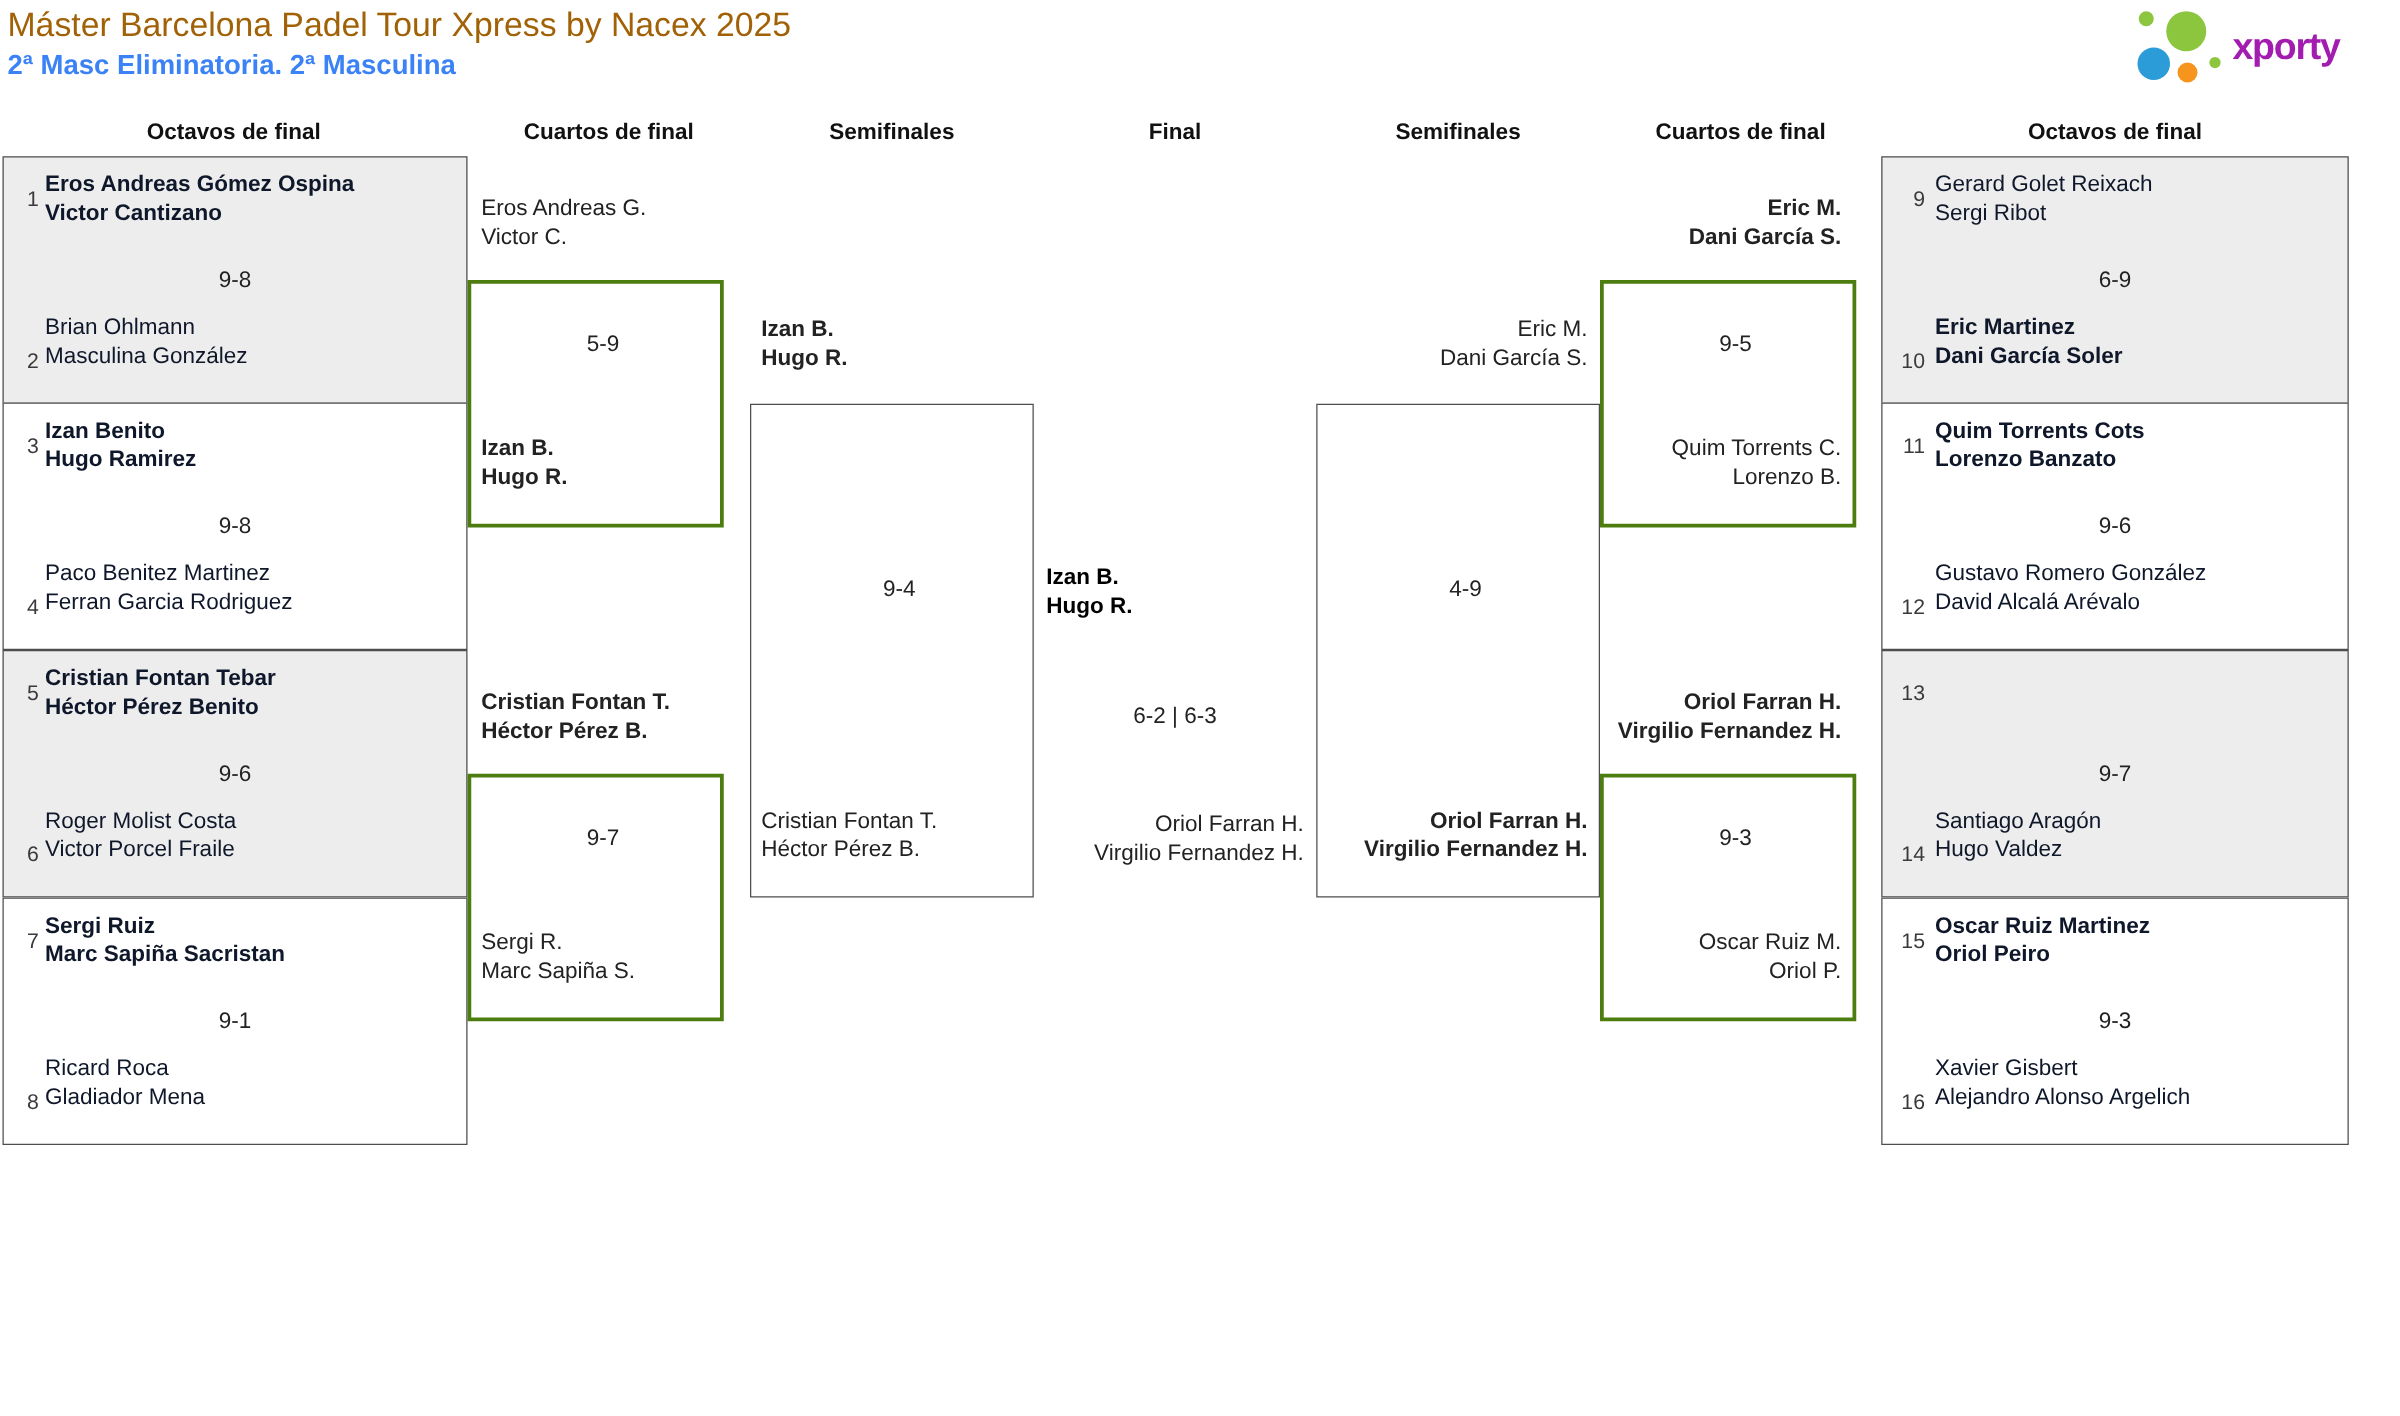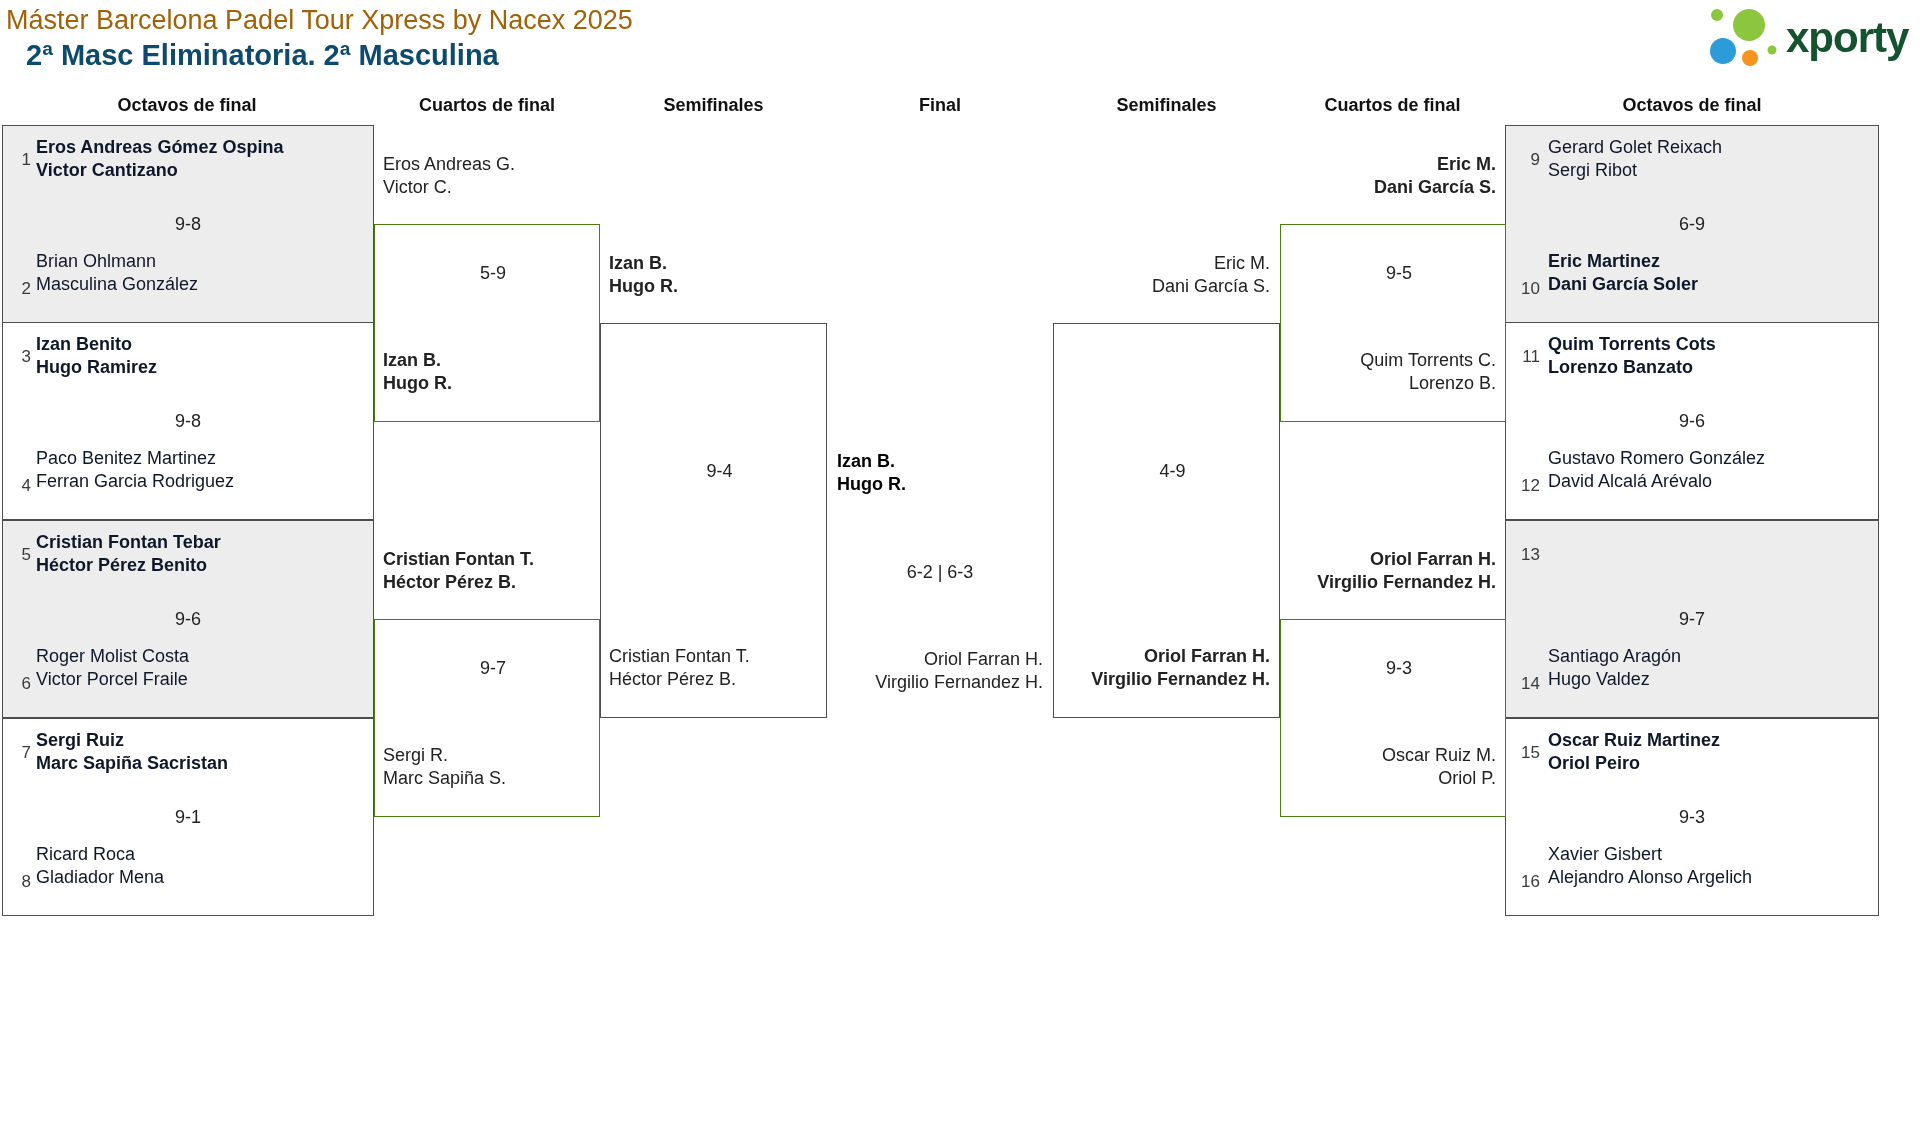--- a/index.html
+++ b/index.html
@@ -1,24 +1,24 @@
 <!DOCTYPE html>
 <html><head>
 <meta charset="utf-8">
 <style>
   * { margin: 0; padding: 0; box-sizing: border-box; }
   html, body { background: #ffffff; }
   body { font-family: "Liberation Sans", sans-serif; color: #1a1a1a; }
   .canvas { position: relative; width: 1920px; height: 1133px; background: #fff; overflow: hidden; }
 
   .title    { position: absolute; left: 6px; top: 5px;  font-size: 27px; font-weight: 400; color: #a16207; }
-  .subtitle { position: absolute; left: 6px; top: 39px; font-size: 29px; font-weight: 700; color: #0c4a6e; margin-left: 20px; }
+  .subtitle { position: absolute; left: 6px; top: 39px; font-size: 22px; font-weight: 700; color: #3b82f6; }
 
   .logo { position: absolute; left: 1702px; top: 2px; display: flex; align-items: center; gap: 4px; }
-  .logo-text { font-size: 42px; font-weight: 800; color: #14532d; letter-spacing: -1px; }
+  .logo-text { font-size: 30px; font-weight: 800; color: #a21caf; letter-spacing: -1px; }
 
   .colhead { position: absolute; top: 95px; height: 22px; text-align: center;
              font-size: 18px; font-weight: 700; color: #111; }
 
   
   .m16 { position: absolute; width: 372px; height: 198px; border: 1px solid #4d4d4d; background: #fff; }
   .m16.left  { left: 2px; }
   .m16.right { left: 1505px; width: 374px; }
   .m16.shade { background: #ededed; }
   .m16 .seed { position: absolute; left: 4px; width: 24px; text-align: right;
@@ -29,21 +29,21 @@
   .m16 .team { position: absolute; left: 33px; right: 6px; font-size: 18px; line-height: 23px; color: #0f172a; }
   .m16.right .team { left: 42px; }
   .m16 .team.tt { top: 10px; }
   .m16 .team.tb { bottom: 26px; }
   .m16 .score { position: absolute; left: 0; width: 100%; top: 50%; transform: translateY(-50%);
                 text-align: center; font-size: 18px; color: #222; }
 
   .win { font-weight: 700; color: #000; }
 
   
-  .qf { position: absolute; width: 226px; height: 198px; border: 1px solid #4d7c0f; background: transparent; }
+  .qf { position: absolute; width: 205px; height: 198px; border: 3px solid #4d7c0f; background: transparent; }
   .sf { position: absolute; width: 227px; height: 395px; border: 1px solid #4d4d4d; background: transparent; }
   .pair { position: absolute; font-size: 18px; line-height: 23px; color: #222; white-space: nowrap; }
   .ls .pair { left: 8px; text-align: left; }
   .rs .pair { right: 9px; text-align: right; }
   .pair.t-top { top: -72px; }
   .pair.t-bot { bottom: 26px; }
   .qf .score, .sf .score { position: absolute; left: 0; width: 100%; text-align: center;
                            font-size: 18px; color: #222; padding-left: 12px; }
   .qf .score { top: 38px; }
   .sf .score { top: 137px; }

